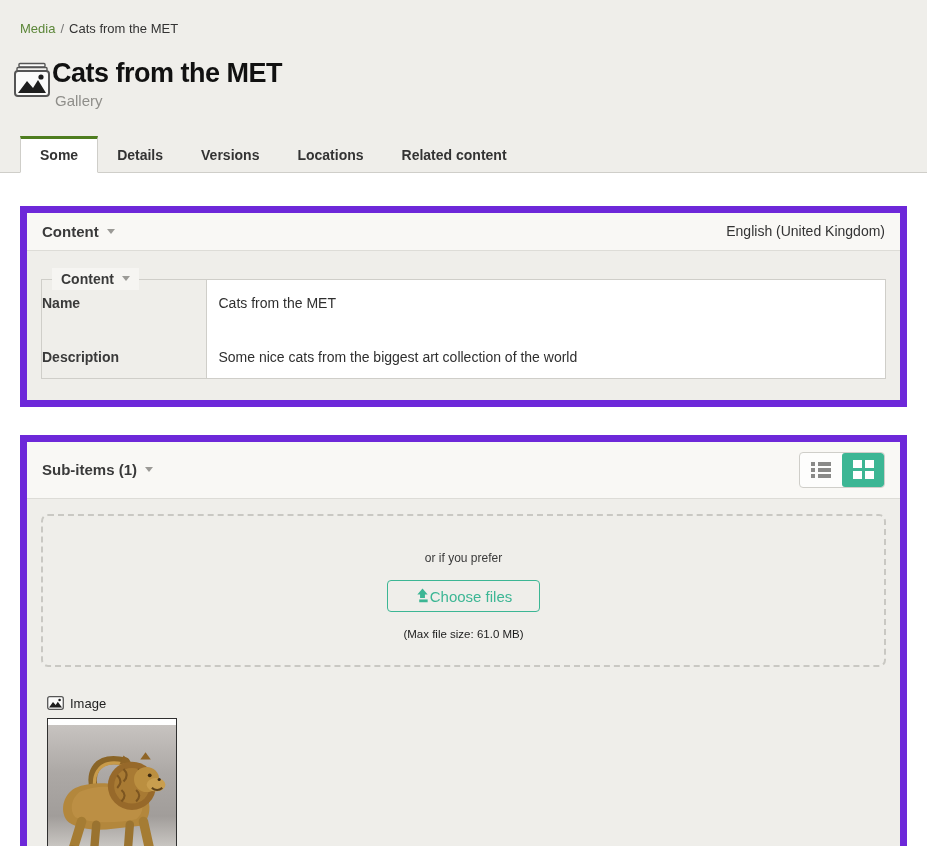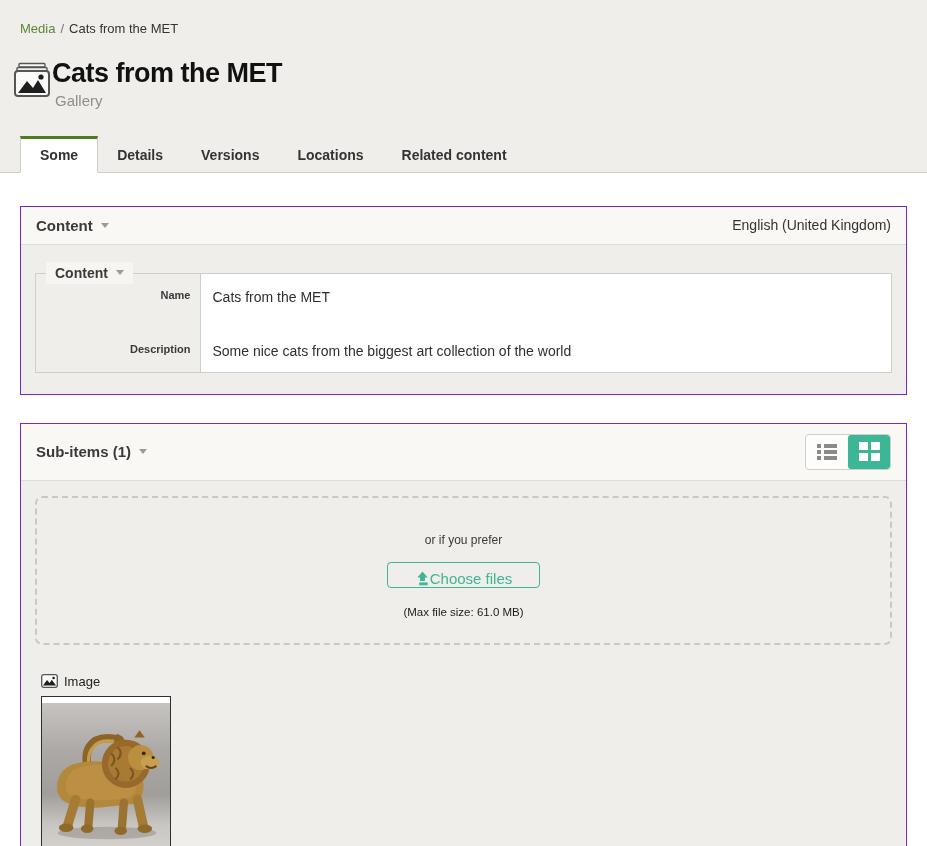--- a/index.html
+++ b/index.html
@@ -54,21 +54,21 @@
     background: #fff;
     border: 1px solid #cfcec9;
     border-bottom: 1px solid #fff;
     border-top: 3px solid #4e7d1f;
     margin-bottom: -1px;
   }
 
   
   .main { background: #fff; padding: 33px 20px 0; }
 
-  .panel { border: 1px solid #6d28d9; background: #efeeea; }
+  .panel { border: 7px solid #6d28d9; background: #efeeea; }
   .panel + .panel { margin-top: 28px; }
   .panel-header {
     background: #f9f8f5;
     border-bottom: 1px solid #dddcd7;
     padding: 10px 15px;
     display: flex;
     align-items: center;
     justify-content: space-between;
     min-height: 38px;
   }
@@ -108,22 +108,22 @@
     color: #3a3a3a;
     display: inline-flex;
     align-items: center;
     cursor: pointer;
   }
   .field-rows { display: table; width: 100%; border-collapse: collapse; }
   .field-row { display: table-row; }
   .field-label {
     display: table-cell;
     width: 164px;
-    text-align: right;
-    font-size: 11px;
+    text-align: left;
+    font-size: 14px;
     font-weight: 700;
     color: #3a3a3a;
     padding: 15px 9px 12px 0;
     vertical-align: top;
   }
   .field-value {
     display: table-cell;
     background: #fff;
     border-left: 1px solid #cfcec9;
     font-size: 14px;
@@ -156,29 +156,28 @@
     border: 2px dashed #c9c8c3;
     border-radius: 7px;
     text-align: center;
     padding: 19px 0 25px;
   }
   .dz-heading { font-size: 16px; font-weight: 700; color: #1c1c1c; margin-top: 7px; }
   .dz-sub { font-size: 12px; color: #3a3a3a; margin-top: 16px; }
   .choose-files-btn {
     margin-top: 15px;
     display: inline-flex;
-    align-items: center;
     gap: 0;
     background: transparent;
     border: 1px solid #3cb694;
     border-radius: 4px;
     color: #3cb694;
     font-size: 15px;
     font-family: inherit;
-    padding: 7px 27px 0;
+    padding: 7px 27px 6px;
     cursor: pointer;
   }
   .dz-note { font-size: 11.5px; color: #1c1c1c; margin-top: 16px; }
 
   .item-label {
     display: flex;
     align-items: flex-start;
     gap: 6px;
     margin: 29px 0 0 6px;
     font-size: 13px;

